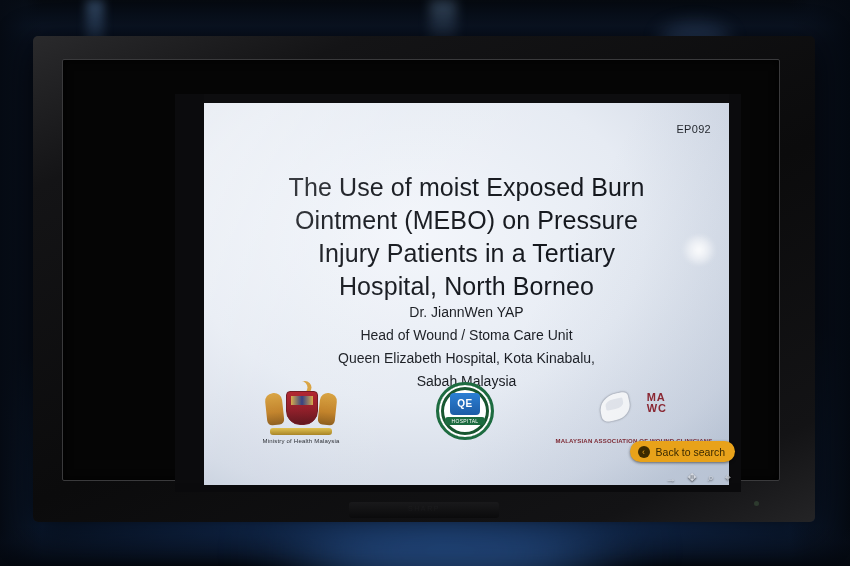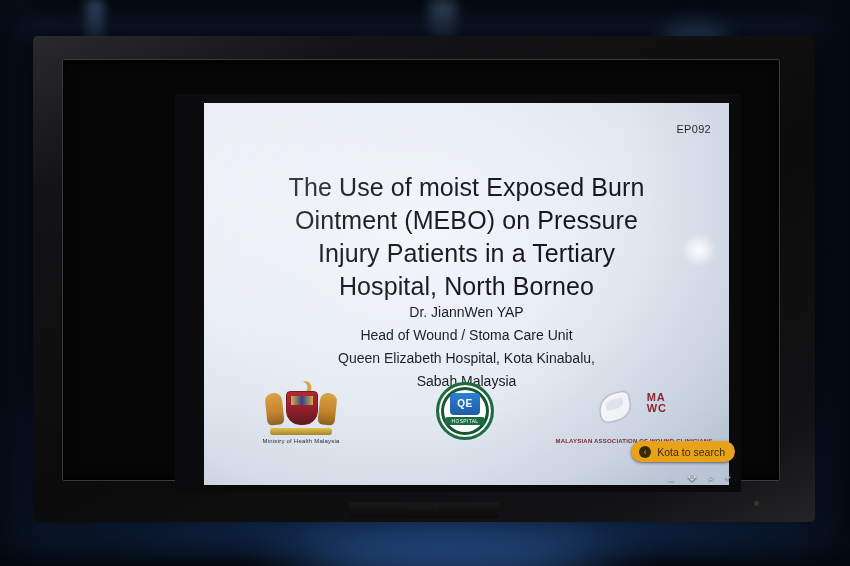--- a/index.html
+++ b/index.html
@@ -500,21 +500,21 @@
             <div class="logo-caption red">MALAYSIAN ASSOCIATION OF WOUND CLINICIANS</div>
           </div>
         </div>
 
         <div class="slide-sheen"></div>
         <div class="hotspot"></div>
       </div>
 
       <div class="viewer-bar">
         <span class="back-arrow">‹</span>
-        <span>Kota to search</span>
+        <span>Back to search</span>
       </div>
 
       <div class="tool-row">
         <span>→</span>
         <span>✥</span>
         <span>⌕</span>
         <span>⌖</span>
       </div>
 
     </div>

